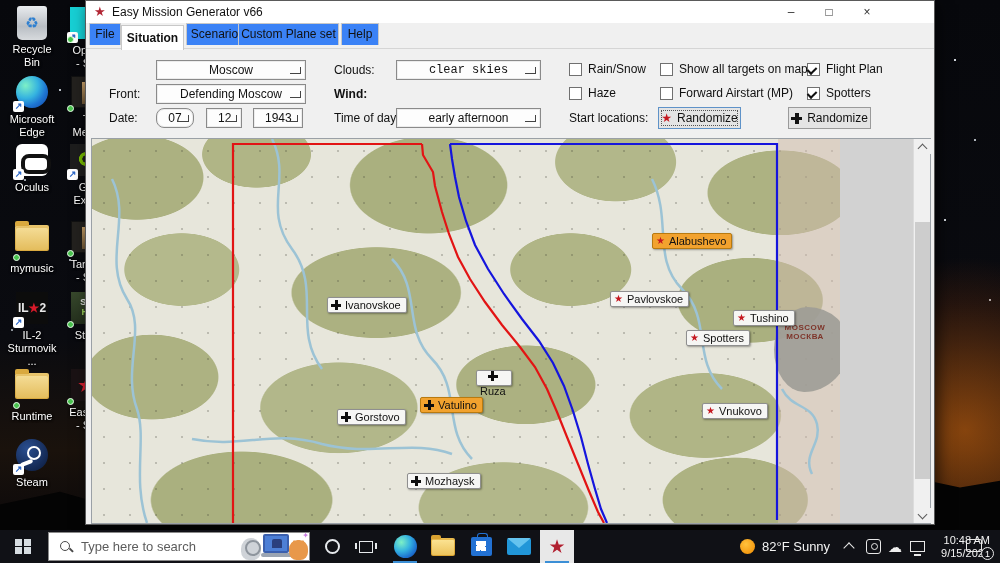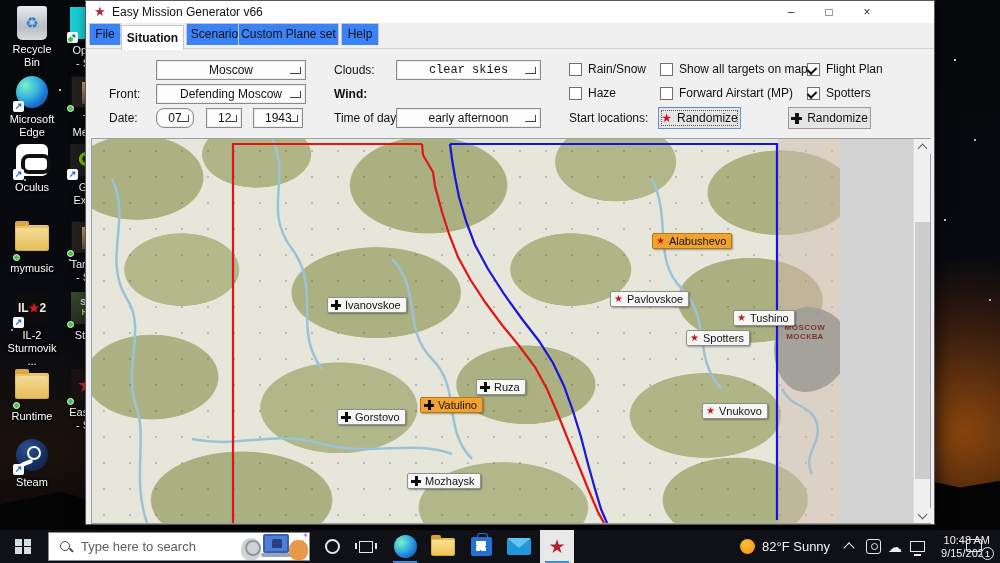--- a/index.html
+++ b/index.html
@@ -457,21 +457,21 @@
               <span>Spotters</span>
             </div>
             <div class="map-pill" style="left: 610px; top: 264px;">
               <span class="pill-star">★</span>
               <span>Vnukovo</span>
             </div>
             <div class="map-pill" style="left: 235px; top: 158px;">
               <span class="pill-cross"></span>
               <span>Ivanovskoe</span>
             </div>
-            <div class="map-pill" style="left: 384px; top: 240px;">
+            <div class="map-pill" style="left: 384px; top: 231px; flex-direction: column;">
               <span class="pill-cross"></span>
               <span>Ruza</span>
             </div>
             <div class="map-pill hl" style="left: 328px; top: 258px;">
               <span class="pill-cross"></span>
               <span>Vatulino</span>
             </div>
             <div class="map-pill" style="left: 245px; top: 270px;">
               <span class="pill-cross"></span>
               <span>Gorstovo</span>

